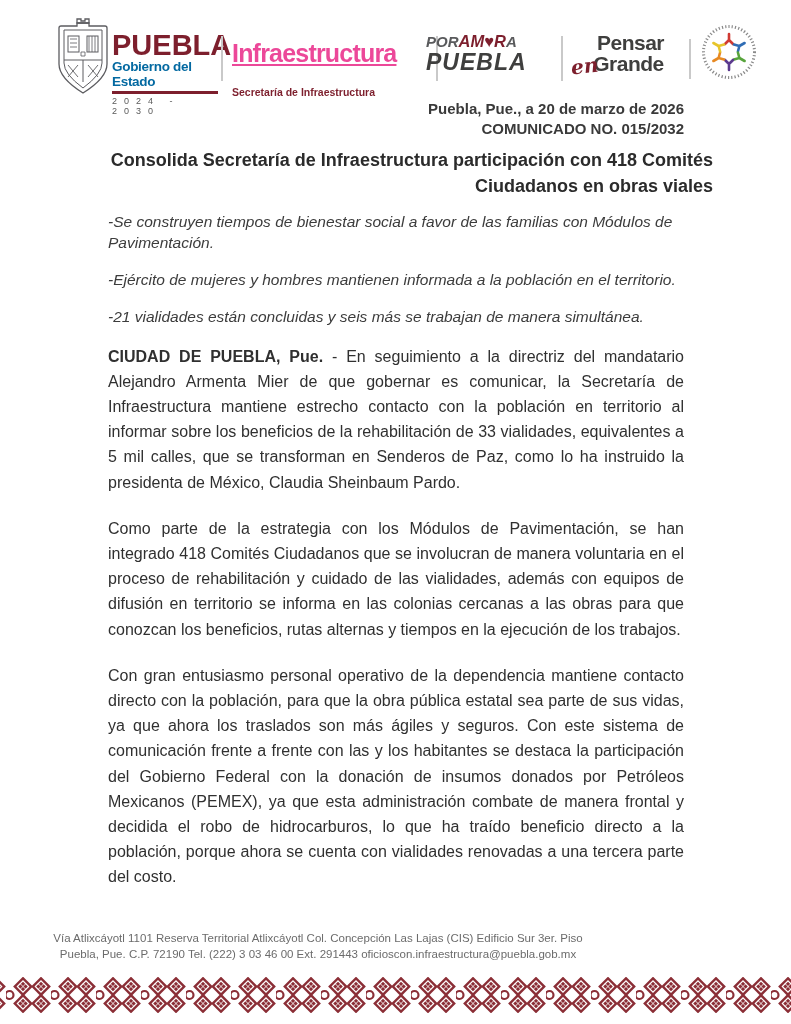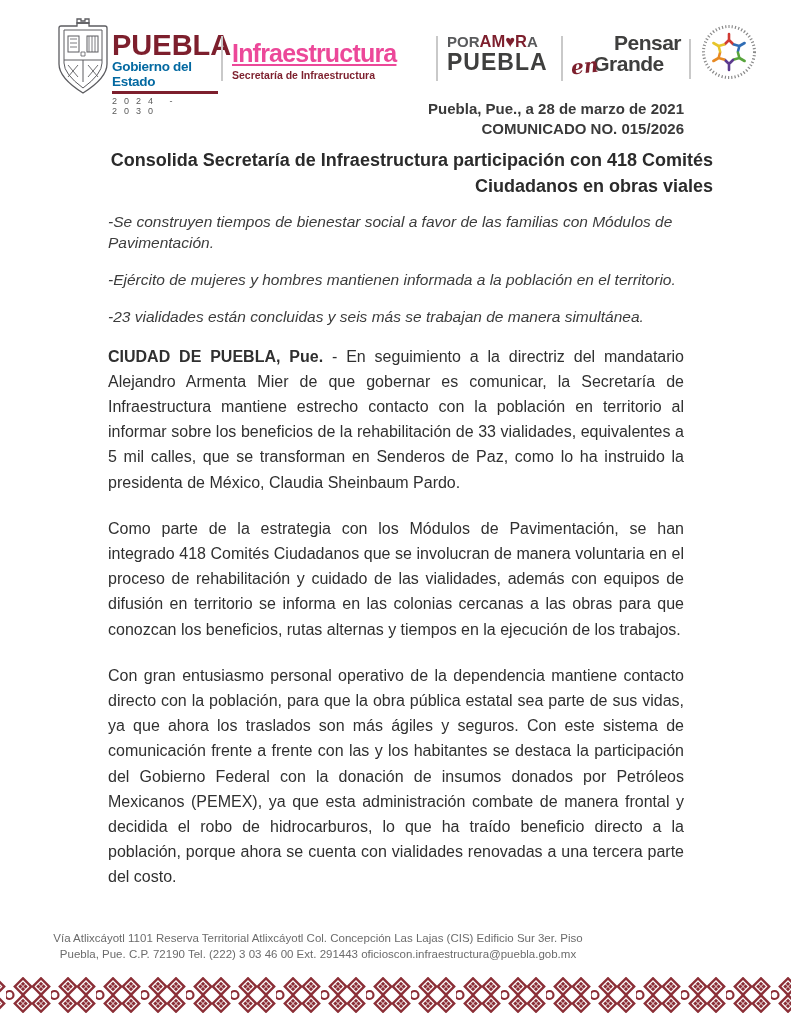--- a/index.html
+++ b/index.html
@@ -15,26 +15,26 @@
   .header{position:absolute;top:0;left:0;width:791px;height:110px;}
   .escudo{position:absolute;left:57px;top:16px;width:52px;height:80px;}
   .gob-block{position:absolute;left:112px;top:31px;width:106px;}
   .gob-name{font-size:29px;font-weight:bold;color:#7d1f2d;letter-spacing:0px;line-height:28px;}
   .gob-sub{font-size:13.5px;font-weight:bold;color:#0369a1;letter-spacing:-0.3px;margin-top:0px;}
   .gob-rule{height:2.5px;background:#7d1f2d;margin:2px 0 2px 0;}
   .gob-period{font-size:9px;font-weight:normal;color:#5a5a5a;letter-spacing:7px;}
   .vdiv{position:absolute;width:1.5px;background:#c9c9c9;}
   .sec-block{position:absolute;left:232px;top:40px;width:200px;}
   .sec-name{font-size:25px;font-weight:bold;color:#ec4899;letter-spacing:-0.8px;line-height:26px;text-decoration:underline;}
-  .sec-sub{font-size:10.5px;font-weight:bold;color:#7d1f2d;margin-top:3px;}
-  .amor-block{position:absolute;left:447px;top:33px;width:110px;}
+  .sec-sub{font-size:10.5px;font-weight:bold;color:#7d1f2d;margin-top:20px;}
+  .amor-block{position:absolute;left:426px;top:33px;width:110px;font-style:italic;}
   .amor-l1{font-size:15px;font-weight:bold;color:#595a5c;letter-spacing:0px;line-height:16px;}
   .amor-l1 .amor-red{color:#7d1f2d;font-size:16.5px;}
   .amor-l2{font-size:23px;font-weight:bold;color:#3f3f3e;letter-spacing:1px;line-height:24px;}
-  .pensar-block{position:absolute;left:571px;top:33px;width:110px;text-align:right;}
+  .pensar-block{position:absolute;left:571px;top:33px;width:110px;}
   .pensar-w1{font-size:21px;font-weight:bold;color:#3f3f3e;line-height:20px;padding-left:26px;letter-spacing:-0.5px;}
   .pensar-row{display:flex;align-items:flex-end;}
   .pensar-en{font-family:"DejaVu Serif", serif;font-style:italic;font-weight:bold;font-size:20px;color:#7d1f2d;margin-right:-5px;transform:rotate(-6deg);line-height:18px;}
   .pensar-w2{font-size:21px;font-weight:bold;color:#3f3f3e;line-height:22px;letter-spacing:-0.5px;}
   .badge{position:absolute;left:700px;top:23px;width:58px;height:58px;}
   
   .dateblock{position:absolute;right:107px;top:99px;text-align:right;font-size:15px;font-weight:bold;color:#3a3a3a;line-height:19.5px;}
   
   .title{position:absolute;left:78px;top:147px;width:635px;text-align:right;font-size:18px;font-weight:bold;color:#2b2b2b;line-height:26px;}
   
@@ -123,30 +123,30 @@
             <path d="M29 11 v6 M29 17 l-4 4 M29 17 l4 4"></path>
           </g>
         <g stroke="#e7c52b" transform="rotate(300 29 29)">
             <path d="M29 11 v6 M29 17 l-4 4 M29 17 l4 4"></path>
           </g>
       </g>
     </svg>
   </div>
 
   <div class="dateblock">
-    <div>Puebla, Pue., a 28 de marzo de 2021</div>
-    <div>COMUNICADO NO. 015/2026</div>
+    <div>Puebla, Pue., a 20 de marzo de 2026</div>
+    <div>COMUNICADO NO. 015/2032</div>
   </div>
 
   <h1 class="title" style="margin:0;">Consolida Secretaría de Infraestructura participación con 418 Comités Ciudadanos en obras viales</h1>
 
   <div class="content">
     <p class="highlight">-Se construyen tiempos de bienestar social a favor de las familias con Módulos de Pavimentación.</p>
     <p class="highlight">-Ejército de mujeres y hombres mantienen informada a la población en el territorio.</p>
-    <p class="highlight">-23 vialidades están concluidas y seis más se trabajan de manera simultánea.</p>
+    <p class="highlight">-21 vialidades están concluidas y seis más se trabajan de manera simultánea.</p>
 
     <p class="bodypar first"><span class="lead">CIUDAD DE PUEBLA, Pue.</span><span> - En seguimiento a la directriz del mandatario Alejandro Armenta Mier de que gobernar es comunicar, la Secretaría de Infraestructura mantiene estrecho contacto con la población en territorio al informar sobre los beneficios de la rehabilitación de 33 vialidades, equivalentes a 5 mil calles, que se transforman en Senderos de Paz, como lo ha instruido la presidenta de México, Claudia Sheinbaum Pardo.</span></p>
     <p class="bodypar">Como parte de la estrategia con los Módulos de Pavimentación, se han integrado 418 Comités Ciudadanos que se involucran de manera voluntaria en el proceso de rehabilitación y cuidado de las vialidades, además con equipos de difusión en territorio se informa en las colonias cercanas a las obras para que conozcan los beneficios, rutas alternas y tiempos en la ejecución de los trabajos.</p>
     <p class="bodypar">Con gran entusiasmo personal operativo de la dependencia mantiene contacto directo con la población, para que la obra pública estatal sea parte de sus vidas, ya que ahora los traslados son más ágiles y seguros. Con este sistema de comunicación frente a frente con las y los habitantes se destaca la participación del Gobierno Federal con la donación de insumos donados por Petróleos Mexicanos (PEMEX), ya que esta administración combate de manera frontal y decidida el robo de hidrocarburos, lo que ha traído beneficio directo a la población, porque ahora se cuenta con vialidades renovadas a una tercera parte del costo.</p>
   </div>
 
   <div class="footer">
     <div>Vía Atlixcáyotl 1101 Reserva Territorial Atlixcáyotl Col. Concepción Las Lajas (CIS) Edificio Sur 3er. Piso</div>
     <div>Puebla, Pue. C.P. 72190 Tel. (222) 3 03 46 00 Ext. 291443 oficioscon.infraestructura@puebla.gob.mx</div>
   </div>

